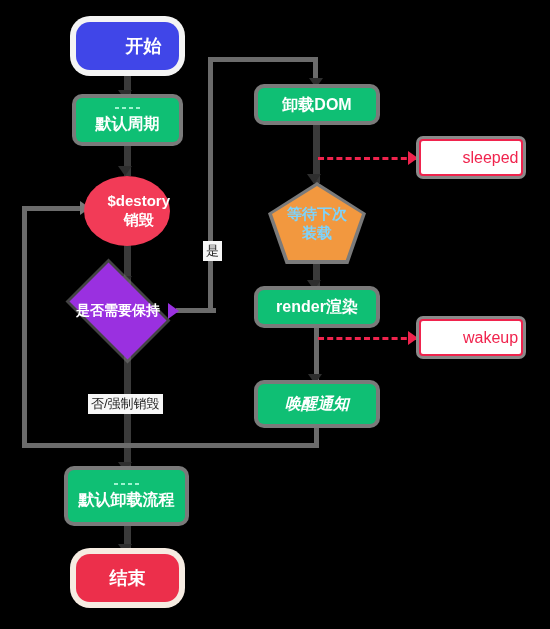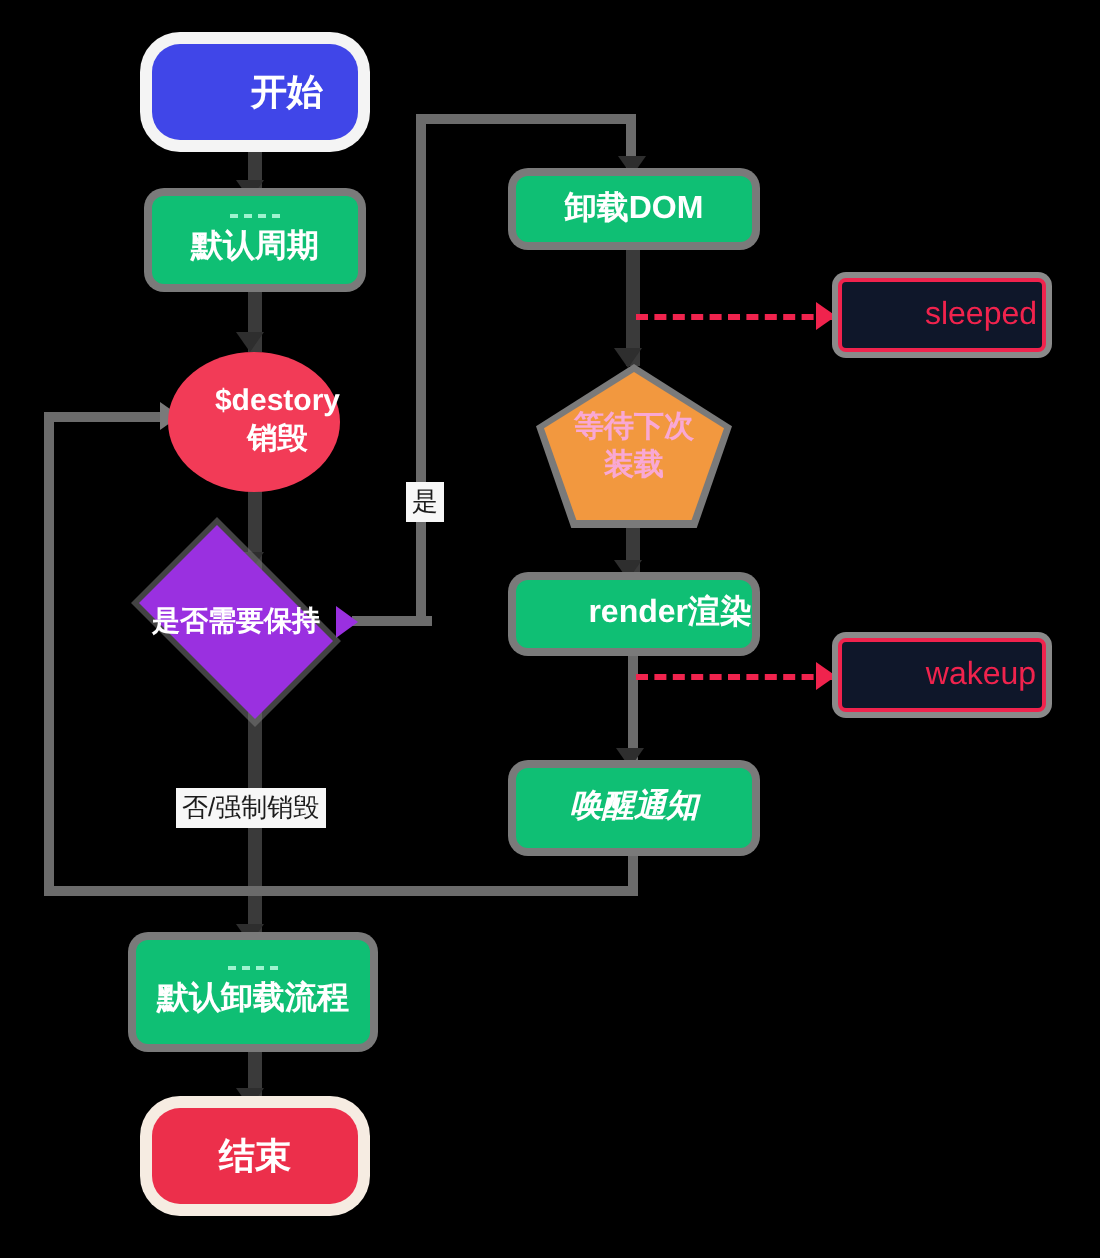--- a/index.html
+++ b/index.html
@@ -85,26 +85,26 @@
     -webkit-clip-path:polygon(50% 0%,100% 38%,82% 100%,18% 100%,0% 38%);
     clip-path:polygon(50% 0%,100% 38%,82% 100%,18% 100%,0% 38%);
   }
   .n-pent .shape.halo{
     background:#7a7a7a;
     inset:-4px;
   }
   .n-pent .ptxt{
     position:absolute;inset:0;
     display:flex;align-items:center;justify-content:center;
-    color:#f9a8d4;font-size:15px;font-weight:bold;text-align:center;
+    color:#7dd3fc;font-size:15px;font-weight:bold;text-align:center;
     line-height:1.3;white-space:pre-line;z-index:3;
   }
 
   .n-note{
-    background:#0f172a;
+    background:#ffffff;
     border:2px solid #f0234d;
     border-radius:4px;
     box-shadow:0 0 0 3px #8a8a8a;
     color:#f0234d;
     font-size:16px;
     padding-left:39px;
   }
 
   
   .edge{position:absolute;background:#6b6b6b;z-index:1;}
@@ -221,21 +221,21 @@
     <span class="lbl">卸载DOM</span>
   </div>
 
   <div class="n-pent" style="left:272px;top:186px;width:90px;height:74px;">
     <div class="shape halo"></div>
     <div class="shape"></div>
     <div class="ptxt">等待下次
 装载</div>
   </div>
 
-  <div class="node n-green plain" style="left:258px;top:290px;width:118px;height:34px;align-items:flex-end;">
+  <div class="node n-green plain" style="left:258px;top:290px;width:118px;height:34px;">
     <span class="lbl">render渲染</span>
   </div>
 
   <div class="node n-green plain" style="left:258px;top:384px;width:118px;height:40px;font-style:italic;">
     <span class="lbl">唤醒通知</span>
   </div>
 
   <div class="node n-note" style="left:419px;top:139px;width:104px;height:37px;">
     <span class="lbl">sleeped</span>
   </div>

